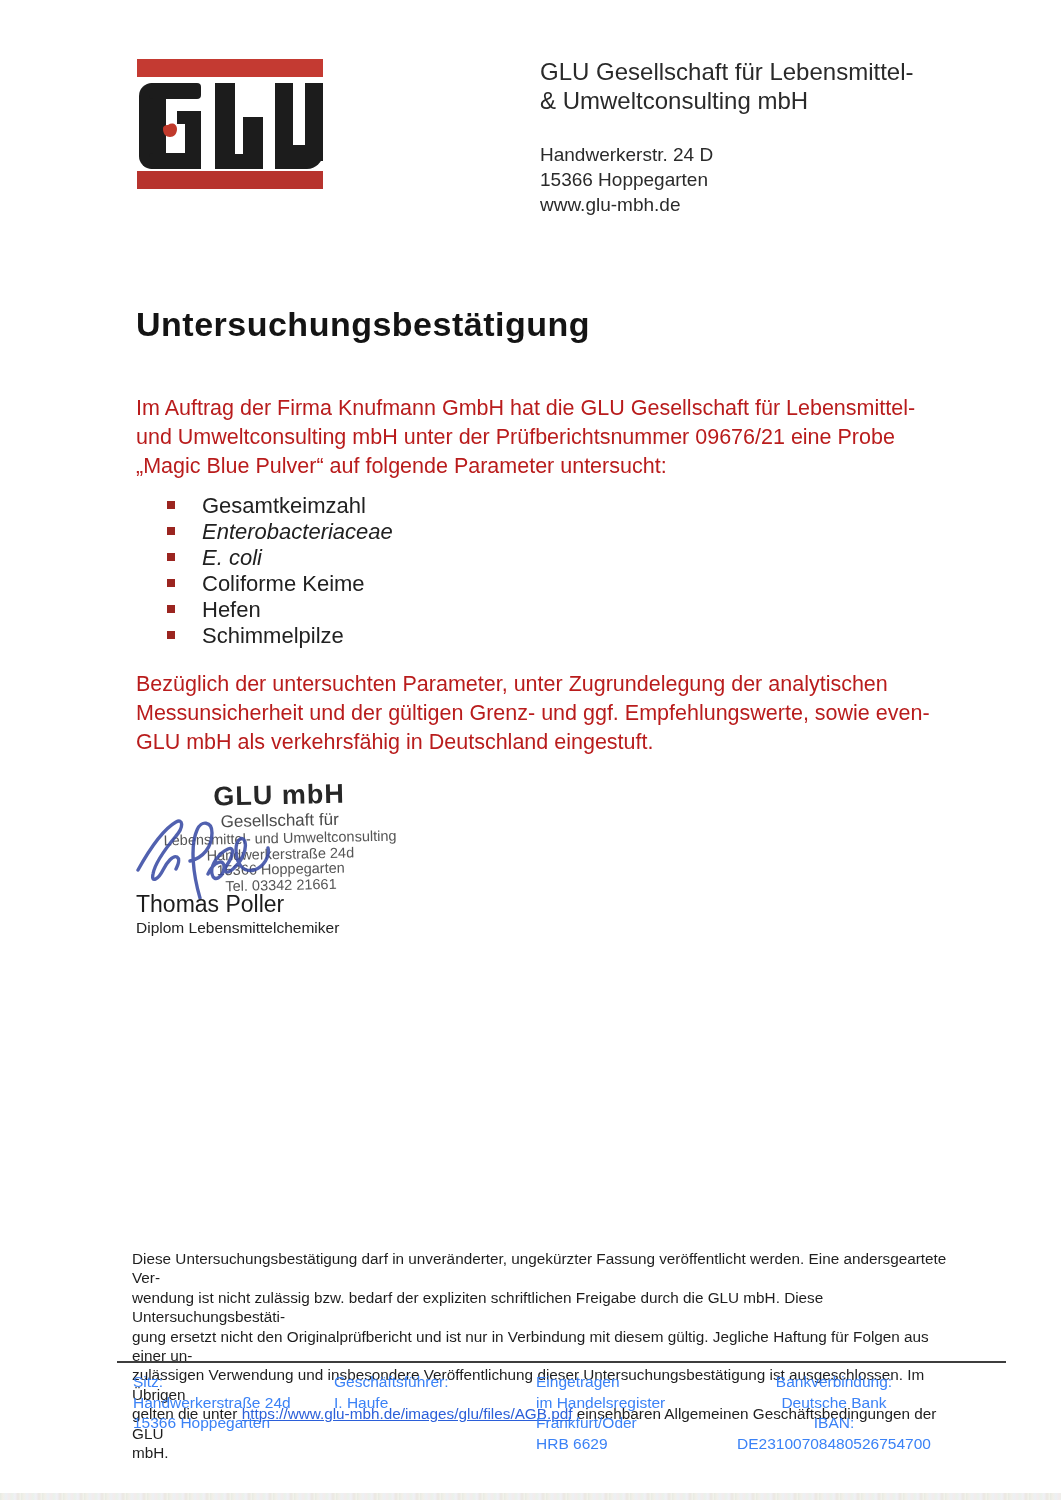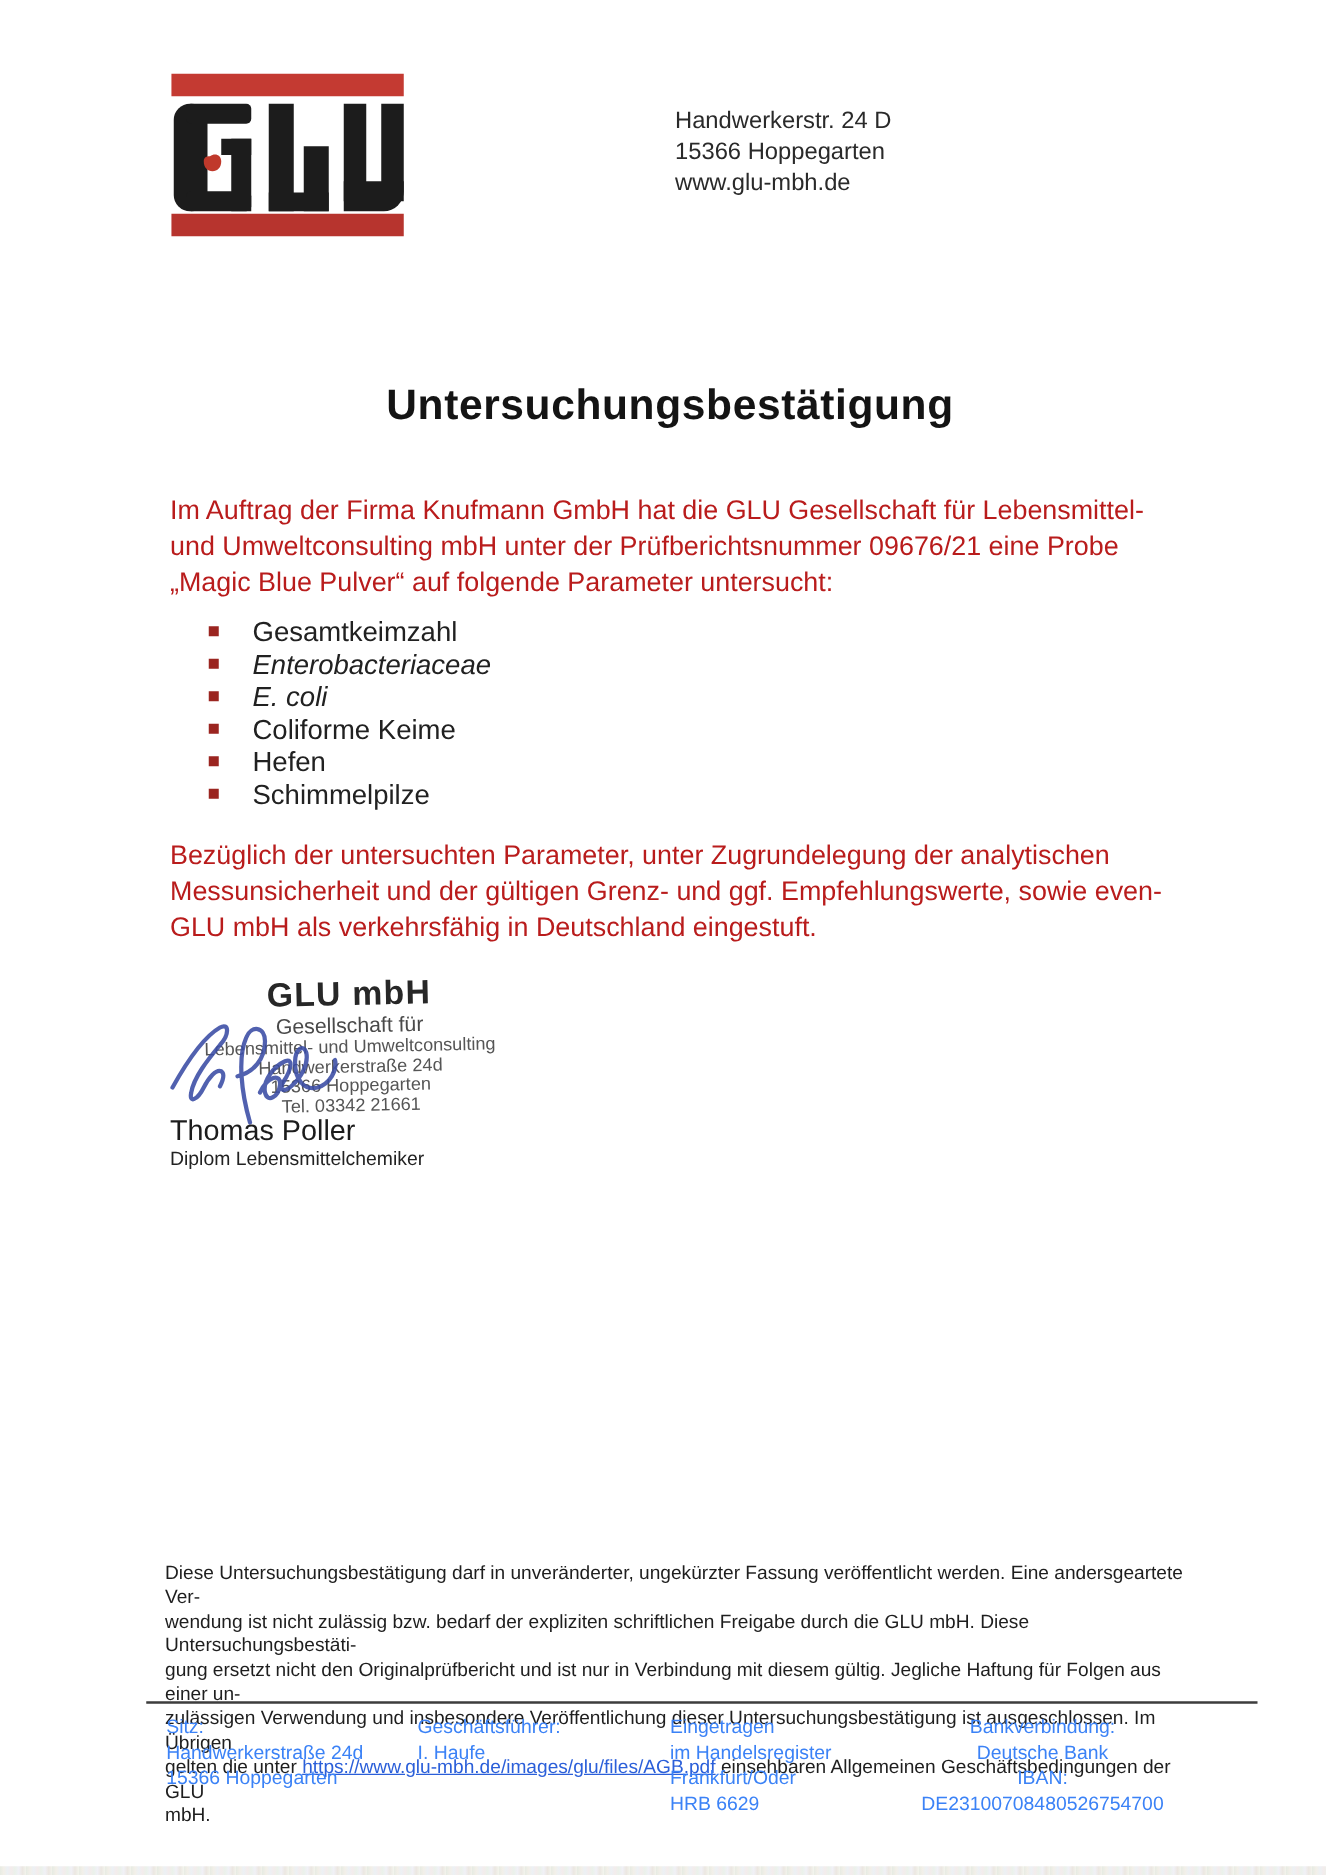--- a/index.html
+++ b/index.html
@@ -13,21 +13,21 @@
     overflow:hidden;
   }
   
   .logo{position:absolute;left:137px;top:55px;width:188px;height:138px;}
   .header-info{position:absolute;left:540px;top:57px;}
   .company-name{font-size:24px;line-height:29px;color:#2a2a2a;}
   .address{margin-top:27px;font-size:19px;line-height:25px;color:#2a2a2a;}
   
   .doc-title{
     position:absolute;left:136px;top:305px;width:800px;
-    text-align:center;font-size:34px;font-weight:bold;color:#141414;
+    font-size:34px;font-weight:bold;color:#141414;
     letter-spacing:.5px;
   }
   
   .para{position:absolute;left:136px;width:810px;font-size:21.5px;line-height:29px;color:#b91c1c;}
   .para-1{top:394px;}
   .para-2{top:670px;}
   .param-list{position:absolute;left:167px;top:493px;list-style:none;margin:0;padding:0;}
   .param-list li{display:flex;align-items:flex-start;height:26px;font-size:22px;color:#212121;}
   .bullet{flex:0 0 auto;width:8px;height:8px;background:#9b2520;margin-top:8px;margin-right:27px;}
   .italic{font-style:italic;}
@@ -88,20 +88,24 @@
       <rect x="138" y="28" width="18" height="78"></rect>
       <rect x="168" y="28" width="18" height="78"></rect>
       <path d="M138,90 h48 v8 a16,16 0 0 1 -16,16 h-32 z"></path>
     </g>
     <g>
       <rect x="0" y="116" width="186" height="18" fill="#b7342e"></rect>
     </g>
   </svg>
 
   <div class="header-info">
+    <div class="company-name">
+      <div>GLU Gesellschaft für Lebensmittel-</div>
+      <div>&amp; Umweltconsulting mbH</div>
+    </div>
     <div class="address">
       <div>Handwerkerstr. 24 D</div>
       <div>15366 Hoppegarten</div>
       <div>www.glu-mbh.de</div>
     </div>
   </div>
 
   <div class="doc-title">Untersuchungsbestätigung</div>
 
   <div class="para para-1">

